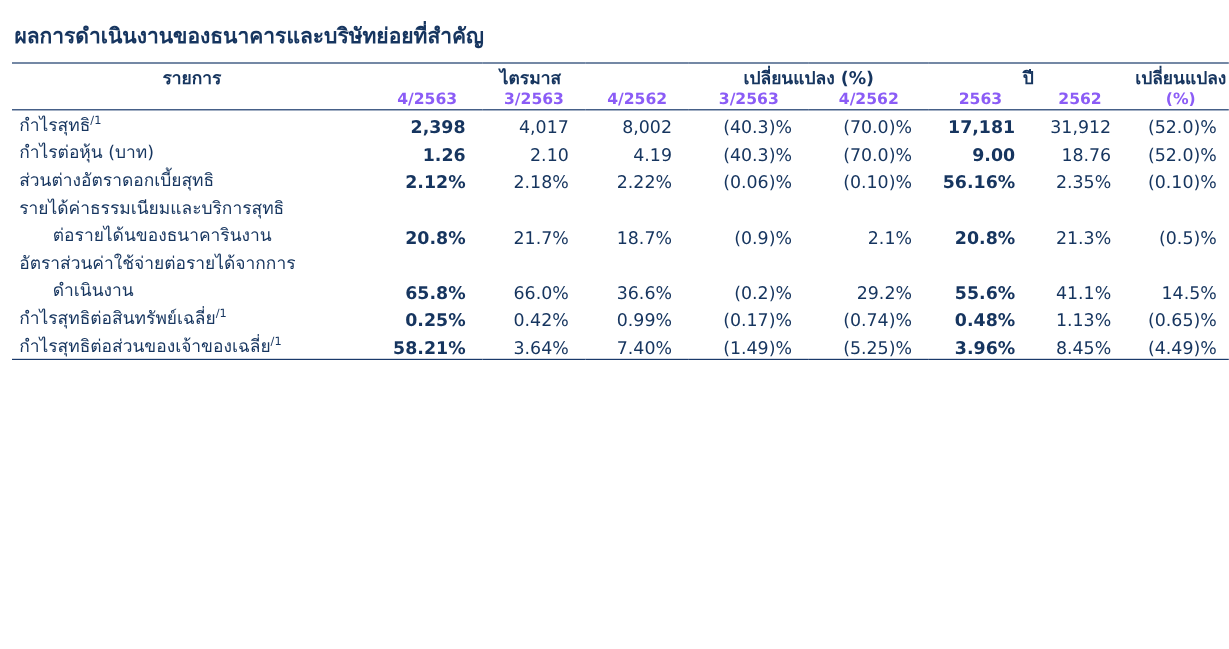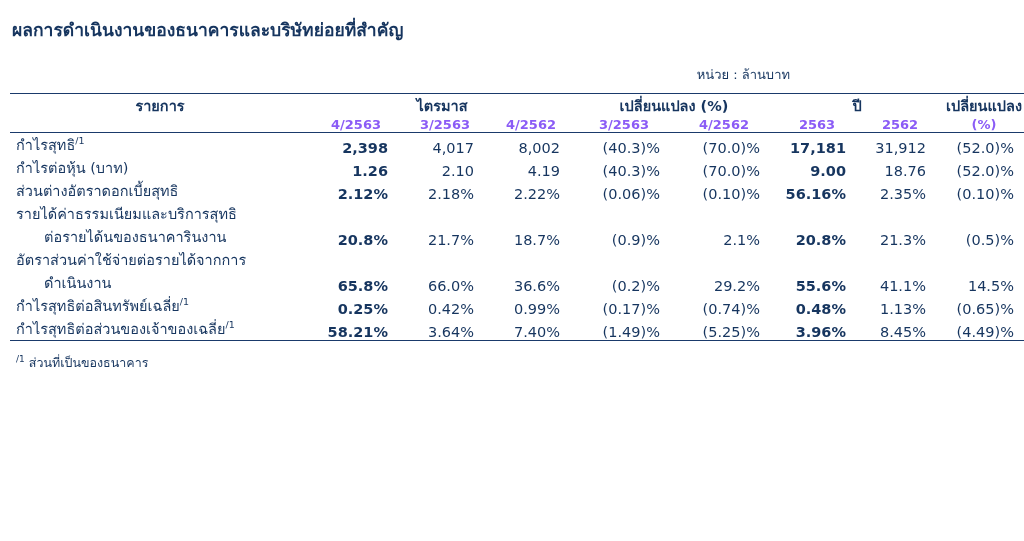--- a/index.html
+++ b/index.html
@@ -126,21 +126,20 @@
   col.c-n7 { width: 80px; }
   col.c-n8 { width: 88px; }
 </style>
 </head>
 <body>
 
 <div class="page">
 
   <div class="doc-title">ผลการดำเนินงานของธนาคารและบริษัทย่อยที่สำคัญ</div>
 
-  <div class="unit-line">หน่วย : ล้านบาท</div>
 
   <table class="fin">
     <colgroup>
       <col class="c-label">
         <col class="c-n1">
         <col class="c-n2">
         <col class="c-n3">
         <col class="c-n4">
         <col class="c-n5">
         <col class="c-n6">
@@ -267,18 +266,14 @@
         <td class="num">8.45%</td>
         <td class="num">(4.49)%</td>
       </tr>
 
       <tr class="rule-bot">
           <td colspan="9"></td>
         </tr>
     </tbody>
   </table>
 
-  <div class="footnote">
-    <span class="sup">/1</span>
-    <span>ส่วนที่เป็นของธนาคาร</span>
-  </div>
 
 </div>
 
 </body></html>

